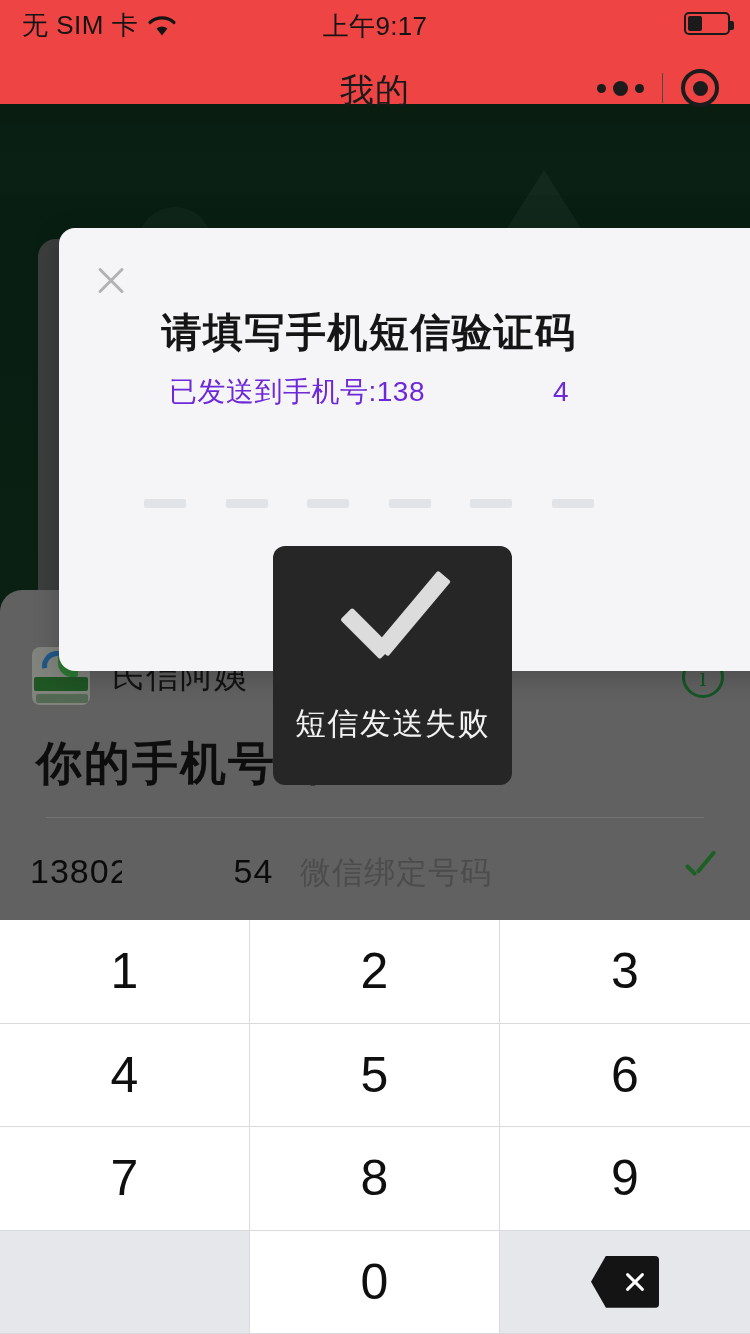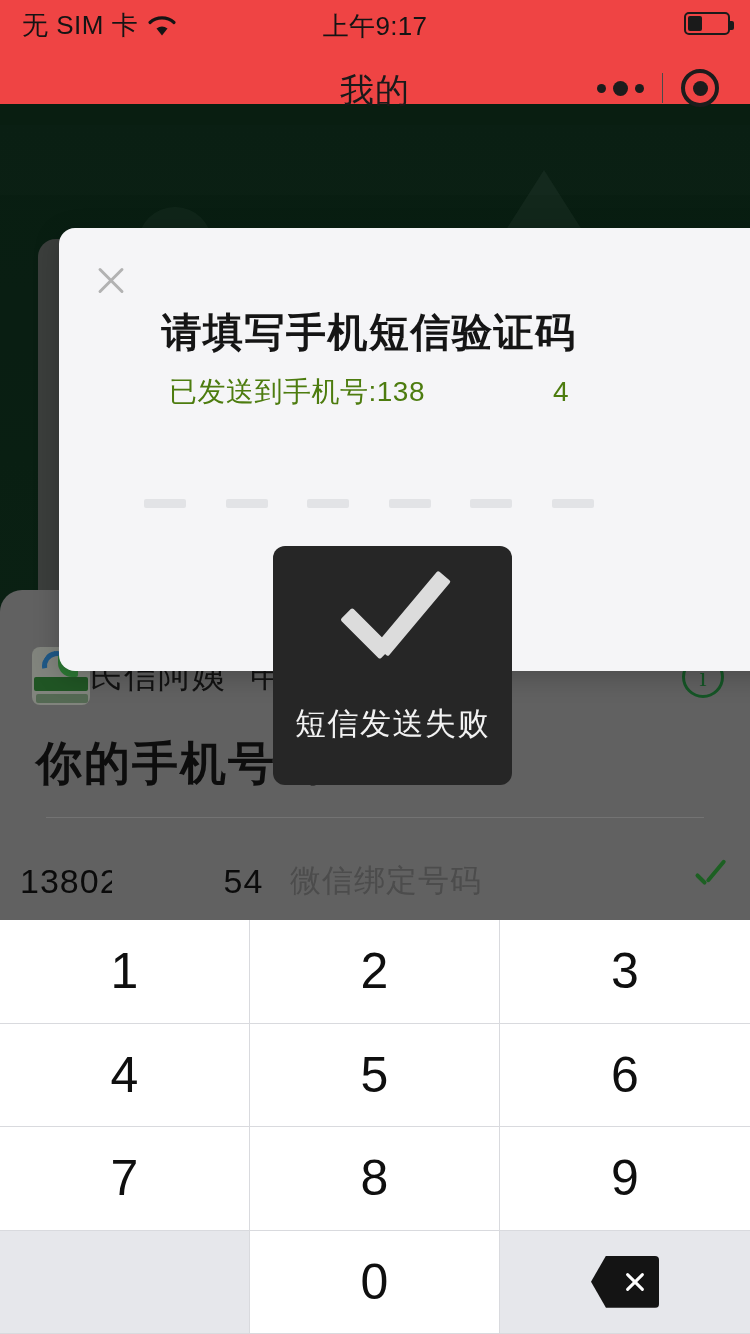--- a/index.html
+++ b/index.html
@@ -114,42 +114,42 @@
   }
   .logo-band{
     position:absolute; left:2px; bottom:14px; width:54px; height:14px;
     background:#2f7a34; border-radius:2px;
   }
   .logo-sub{
     position:absolute; left:4px; bottom:2px; width:52px; height:9px;
     background:rgba(70,120,70,.55); border-radius:2px;
   }
   .auth-app{
-    font-size:33px; color:#1b1b1b; letter-spacing:1px;
+    font-size:33px; color:#1b1b1b; margin-left:22px; letter-spacing:1px;
   }
   .auth-action{
     font-size:33px; color:#1b1b1b; margin-left:24px; letter-spacing:1px;
   }
   .info-icon{
     position:absolute; right:26px; top:66px;
     width:42px; height:42px; border-radius:50%; border:3px solid #1f7a37;
     display:flex; align-items:center; justify-content:center;
     color:#1f7a37; font-size:27px; font-family:"Liberation Serif",serif;
   }
   .auth-title{
     position:absolute; left:36px; top:143px;
     font-size:46px; font-weight:bold; color:#141414; letter-spacing:2px;
   }
   .auth-divider{
     position:absolute; left:46px; top:227px; width:658px; height:1px;
     background:rgba(255,255,255,.22);
   }
   .phone-row{
     position:absolute; left:0; top:262px; width:750px; height:58px;
-    display:flex; align-items:center; padding:0 20px;
+    display:flex; padding:0 30px;
   }
   .phone-number{
     font-size:34px; color:#111; letter-spacing:1px;
     width:270px; flex:none; position:relative;
   }
   .phone-mask{
     position:absolute; left:92px; top:6px; width:92px; height:34px;
     background:#8c8c8c; border-radius:3px;
   }
   .phone-tag{ font-size:31px; color:#6d6d6d; letter-spacing:1px; }
@@ -181,21 +181,21 @@
     position:absolute; width:34px; height:3px; background:#b2b2b2; border-radius:2px;
   }
   .modal-close span:first-child{ transform:rotate(45deg); }
   .modal-close span:last-child{ transform:rotate(-45deg); }
   .modal-title{
     position:absolute; left:0; top:77px; width:620px; text-align:center;
     font-size:40px; font-weight:bold; color:#151515; letter-spacing:1.5px;
   }
   .modal-sub{
     position:absolute; left:0; top:145px; width:620px; text-align:center;
-    font-size:28px; color:#4d7c0f; letter-spacing:0.5px;
+    font-size:28px; color:#6d28d9; letter-spacing:0.5px;
     display:flex; justify-content:center; align-items:center;
   }
   .sub-gap{
     display:inline-block; width:128px; height:26px;
   }
   .code-inputs{
     position:absolute; left:0; top:240px; width:620px; height:40px;
     display:flex; justify-content:space-between; padding:0 85px;
     align-items:flex-end;
   }

